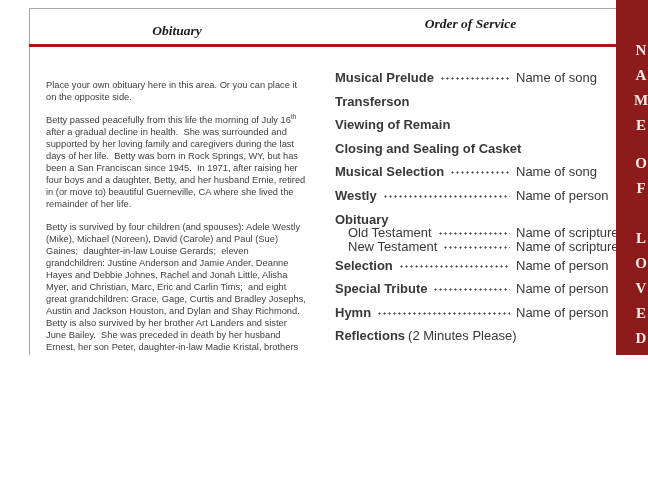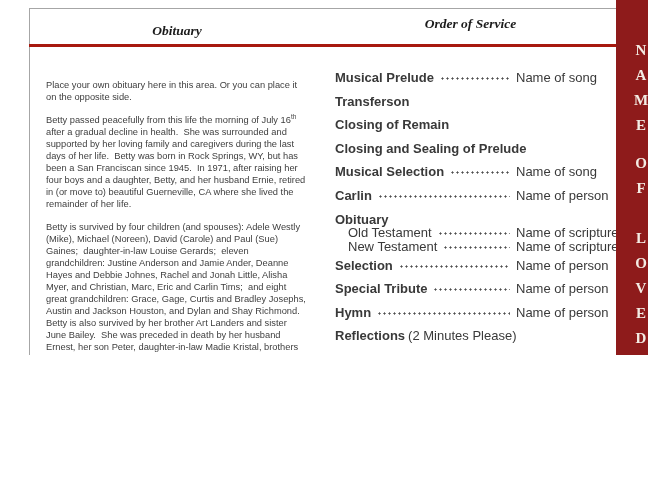--- a/index.html
+++ b/index.html
@@ -95,35 +95,35 @@
         <span class="lbl">Musical Prelude</span>
         <span class="leader"></span>
         <span class="val">Name of song</span>
       </div>
 
       <div class="row">
         <span class="lbl">Transferson</span>
       </div>
 
       <div class="row">
-        <span class="lbl">Closing of Remain</span>
+        <span class="lbl">Viewing of Remain</span>
       </div>
 
       <div class="row">
-        <span class="lbl">Closing and Sealing of Prelude</span>
+        <span class="lbl">Closing and Sealing of Casket</span>
       </div>
 
       <div class="row">
         <span class="lbl">Musical Selection</span>
         <span class="leader"></span>
         <span class="val">Name of song</span>
       </div>
 
       <div class="row">
-        <span class="lbl">Carlin</span>
+        <span class="lbl">Westly</span>
         <span class="leader"></span>
         <span class="val">Name of person</span>
       </div>
 
       <div class="row tight">
         <span class="lbl">Obituary</span>
       </div>
 
       <div class="row sub">
         <span class="sublbl">Old Testament</span>

